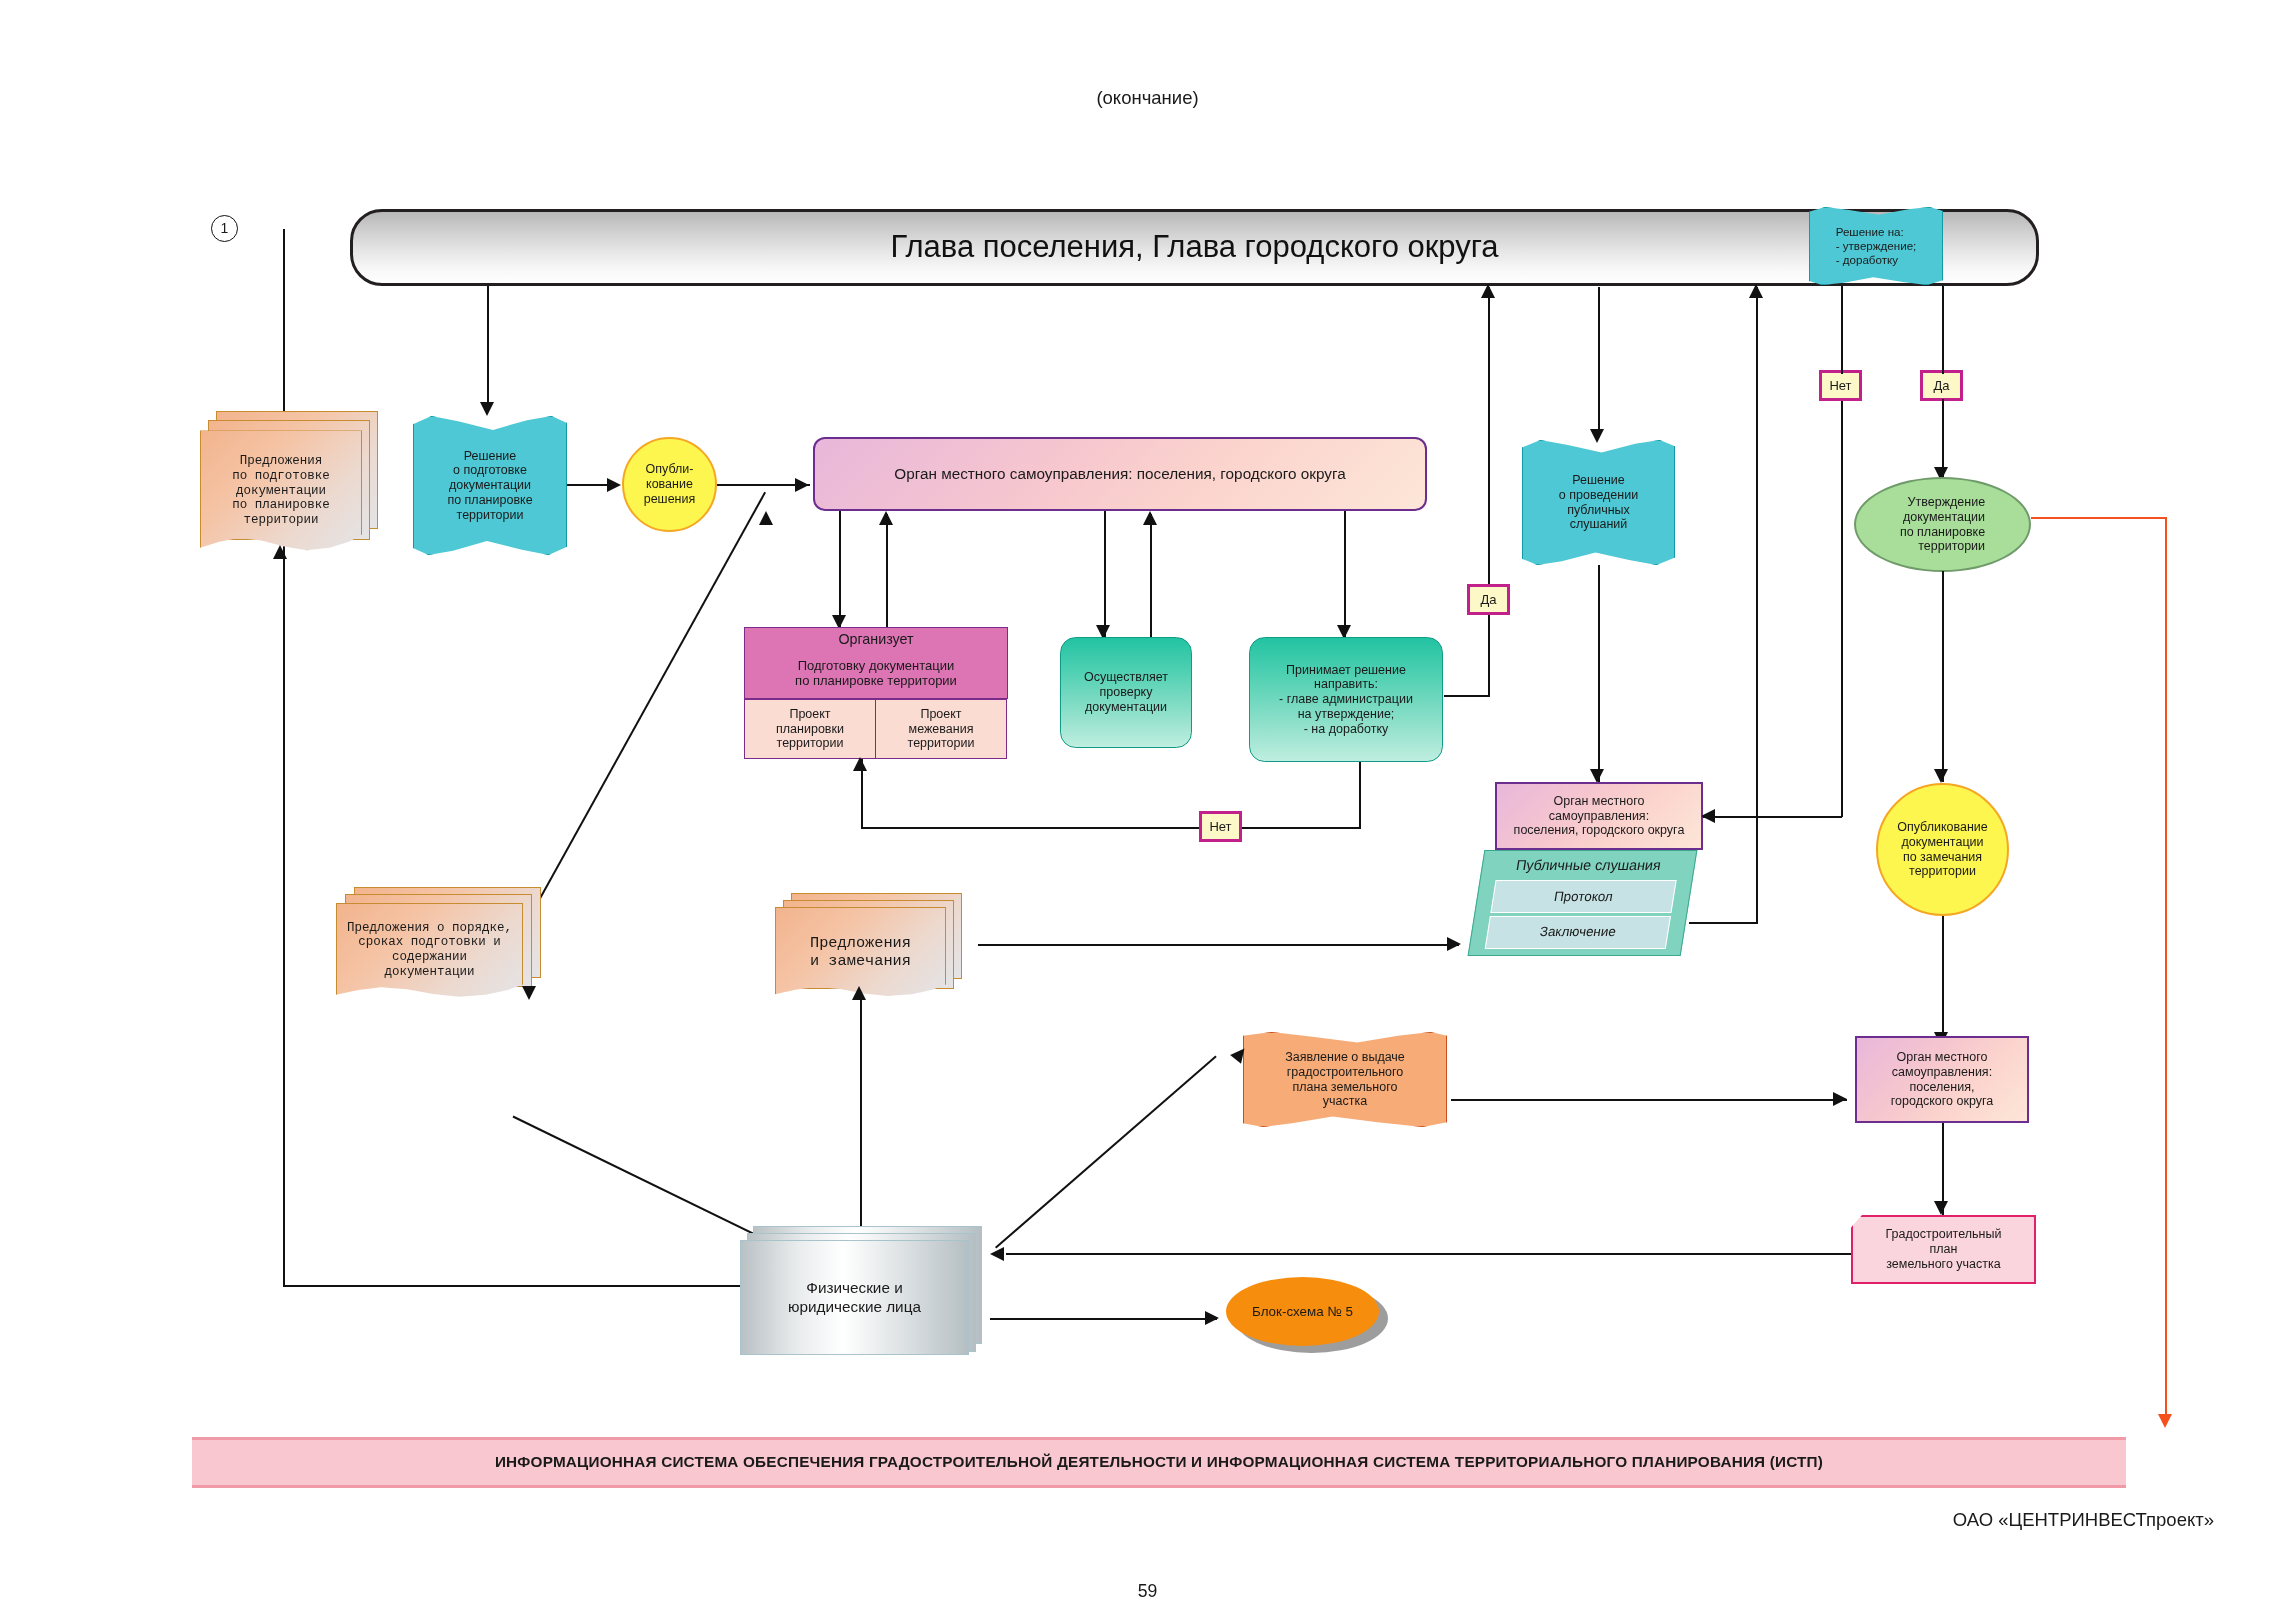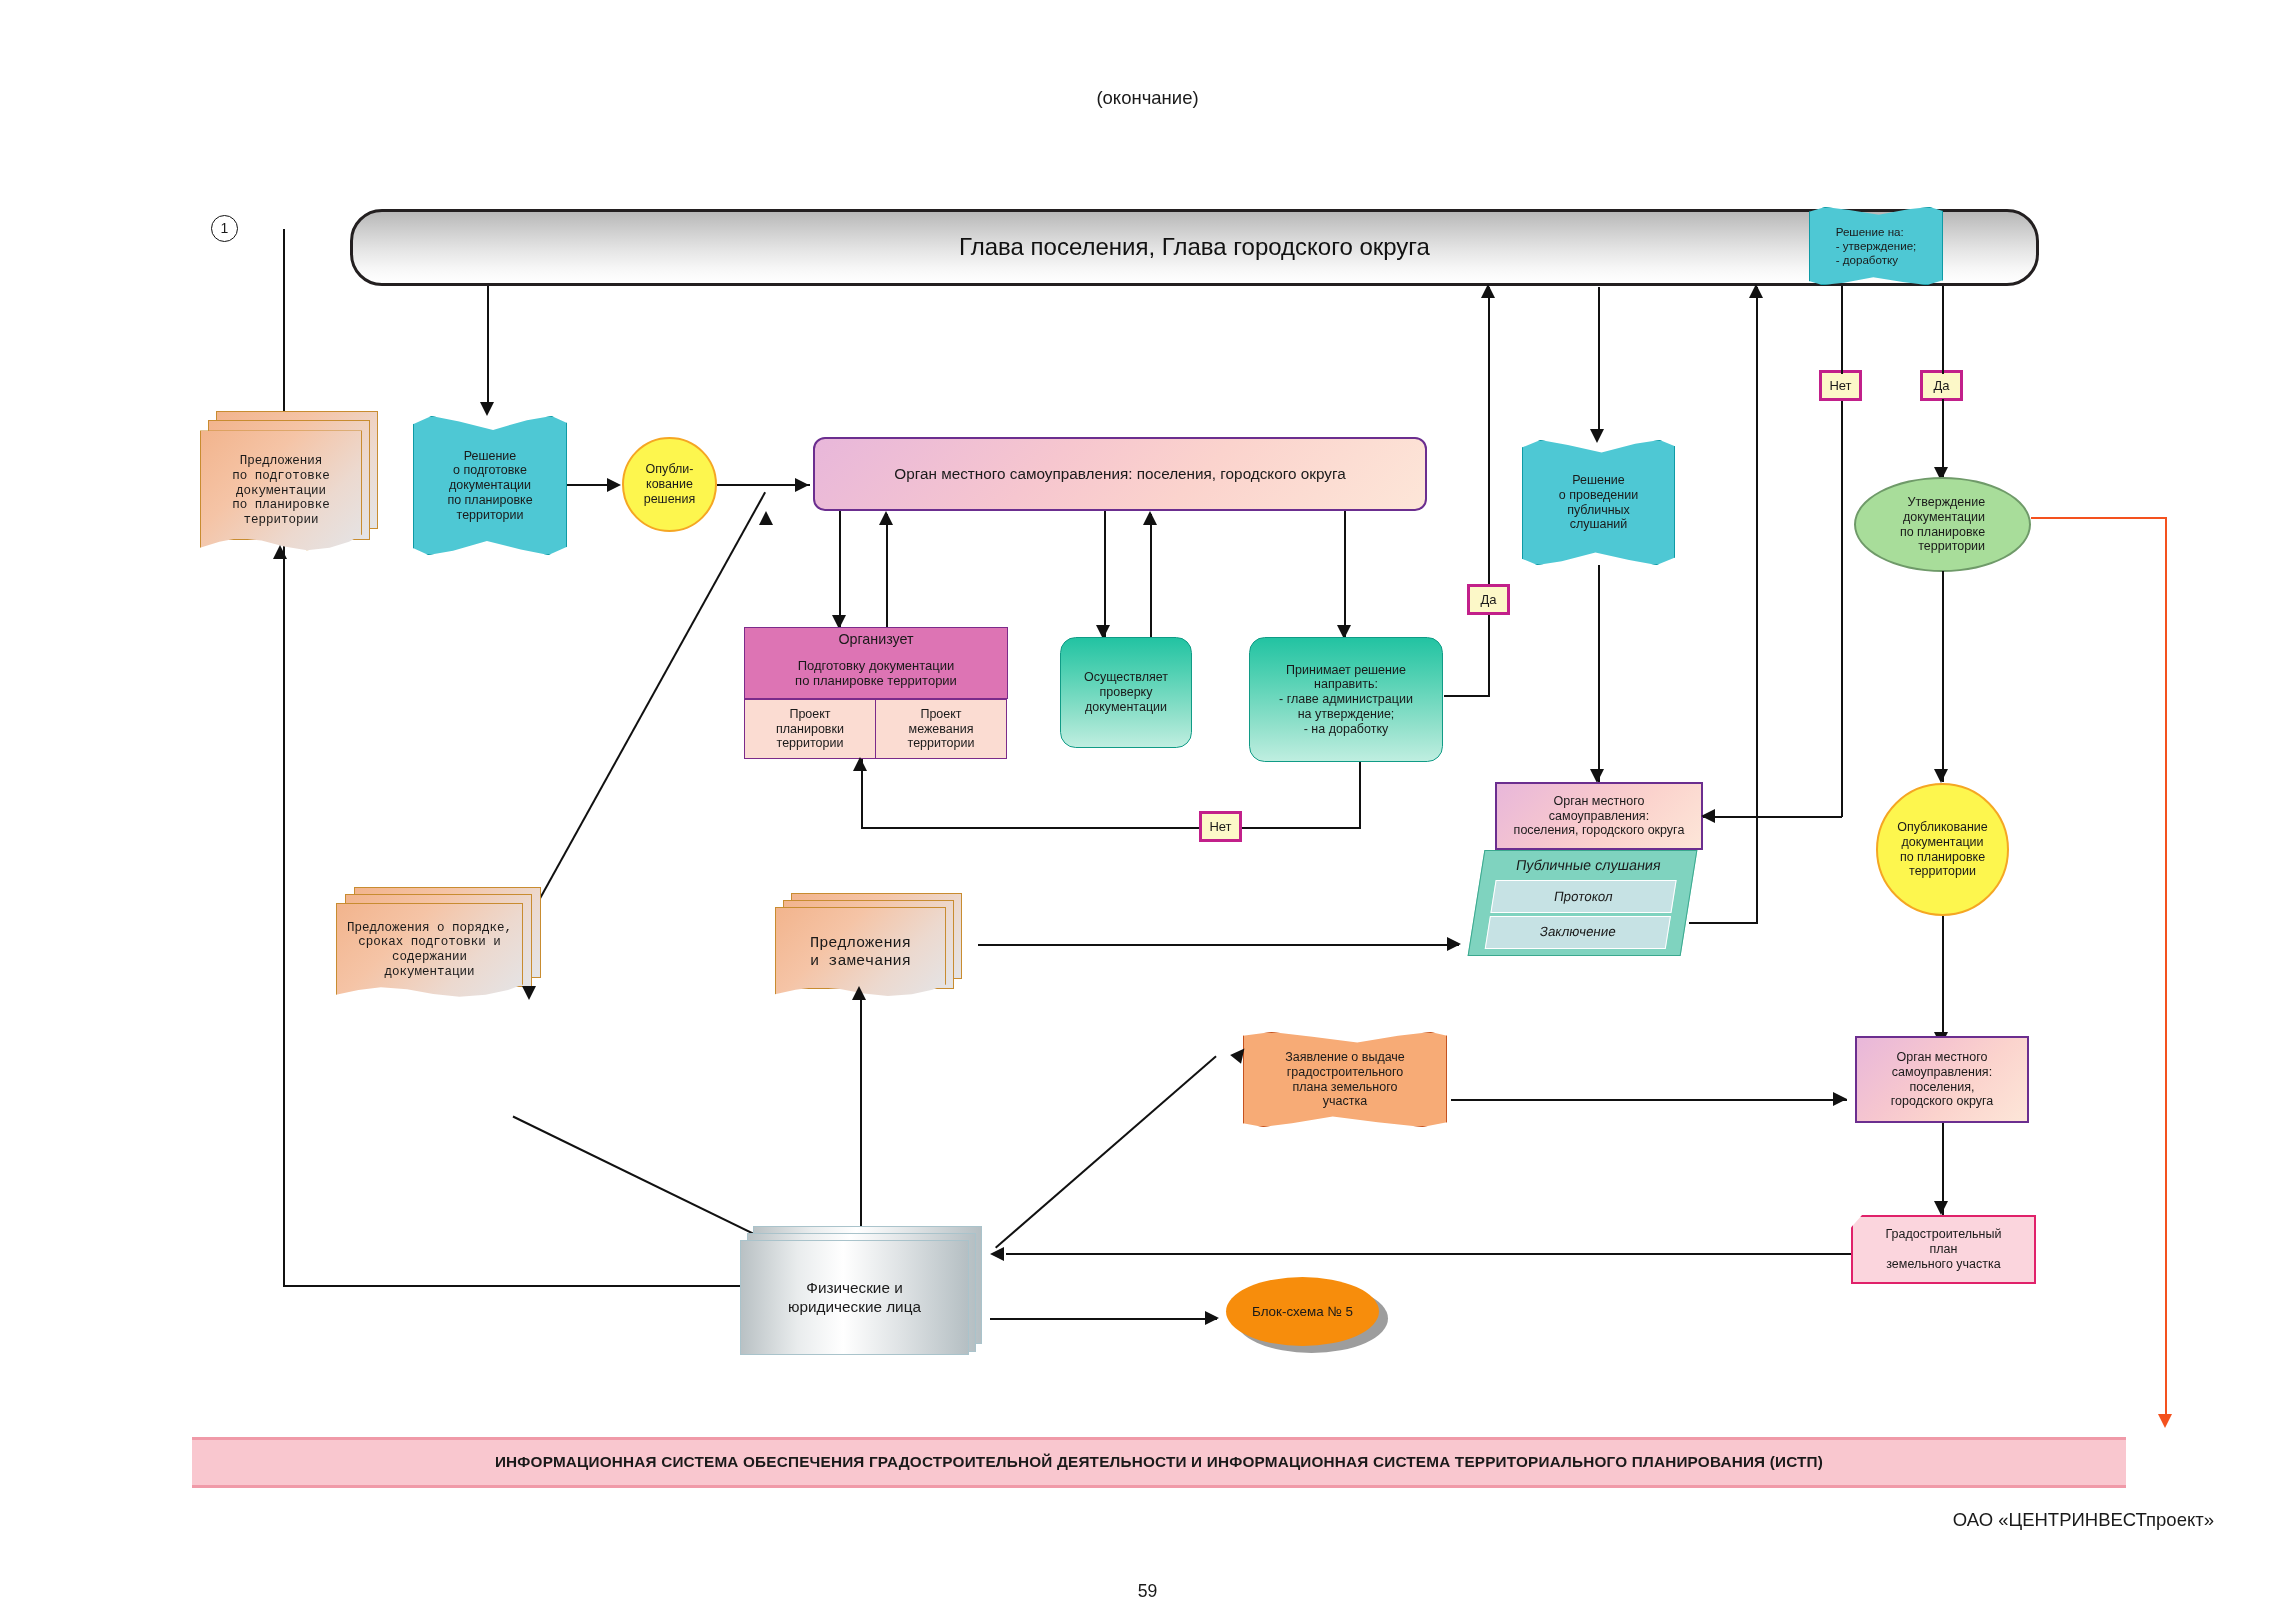--- a/index.html
+++ b/index.html
@@ -9,21 +9,21 @@
   .ctr{display:flex;align-items:center;justify-content:center;text-align:center;line-height:1.18;}
 
   
   #page-title{left:0;top:86px;width:2295px;text-align:center;font-size:18.5px;line-height:1.3;}
   #page-number{left:0;top:1573px;width:2295px;text-align:center;font-size:17.6px;margin-top:8px;}
   #footer-company{right:81px;top:1509px;font-size:18.5px;}
 
   
   #head-bar{left:350px;top:209px;width:1689px;height:77px;border:3.2px solid #231f20;border-radius:32px;
     background:linear-gradient(180deg,#b8b8b8 0%,#cbcbcb 22%,#e6e6e6 55%,#f7f7f7 80%,#ffffff 100%);}
-  #head-bar-label{font-size:24px;color:#111;text-align:center;}
+  #head-bar-label{font-size:31px;color:#111;text-align:center;}
 
   
   .flag{ 
     background:#4ec8d4;border:1.9px solid #0f9aa5;
     clip-path:polygon(0% 6%,12% 0%,30% 4%,52% 10%,74% 3%,90% 0%,100% 5%,100% 94%,88% 100%,70% 96%,48% 90%,26% 97%,10% 100%,0% 95%);
   }
   .flag-orange{background:#f7ab76;border:1.9px solid #c4521f;
     clip-path:polygon(0% 4%,14% 0%,34% 5%,56% 11%,76% 4%,92% 0%,100% 4%,100% 95%,88% 100%,66% 95%,44% 89%,24% 96%,10% 100%,0% 96%);}
 
   .docstack{position:absolute;}
@@ -262,21 +262,21 @@
   <div class="ln v" style="left:1942px;top:571px;height:211px;"></div>
   <div class="arw down" style="left:1934px;top:769px;"></div>
 
   <div class="ln h red" style="left:2031px;top:517px;width:136px;"></div>
   <div class="ln v red" style="left:2165px;top:517px;height:907px;"></div>
   <div class="arw down red" style="left:2158px;top:1414px;"></div>
 
   <div class="abs ctr yellowcirc" style="left:1876px;top:783px;width:133px;height:133px;">
     <span class="t13" style="white-space:pre-line;">Опубликование
 документации
-по планировке
+по замечания
 территории</span>
   </div>
   <div class="ln v" style="left:1942px;top:916px;height:130px;"></div>
   <div class="arw down" style="left:1934px;top:1032px;"></div>
 
   <div class="abs ctr pinkbar" style="left:1855px;top:1036px;width:174px;height:87px;">
     <span class="t13" style="white-space:pre-line;">Орган местного
 самоуправления:
 поселения,
 городского округа</span>

